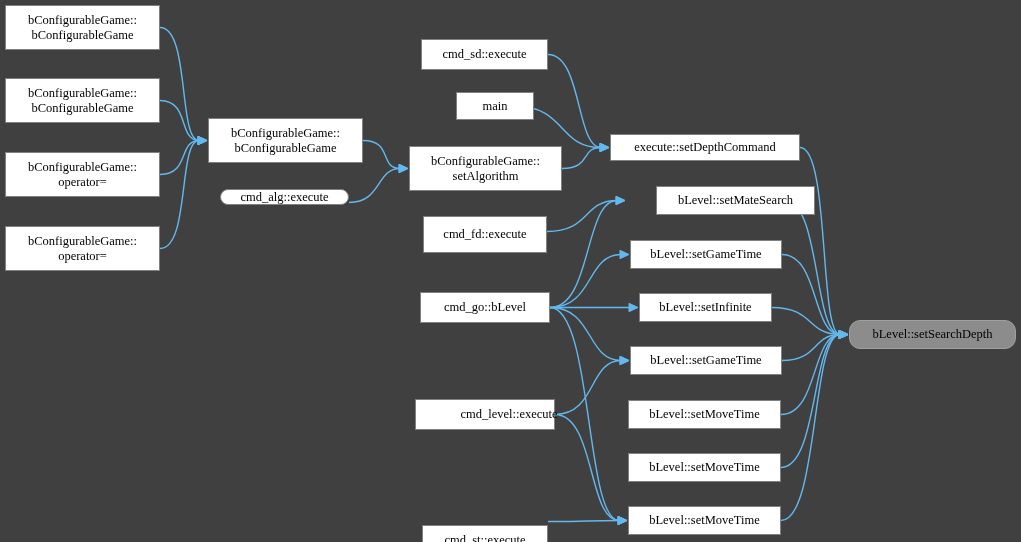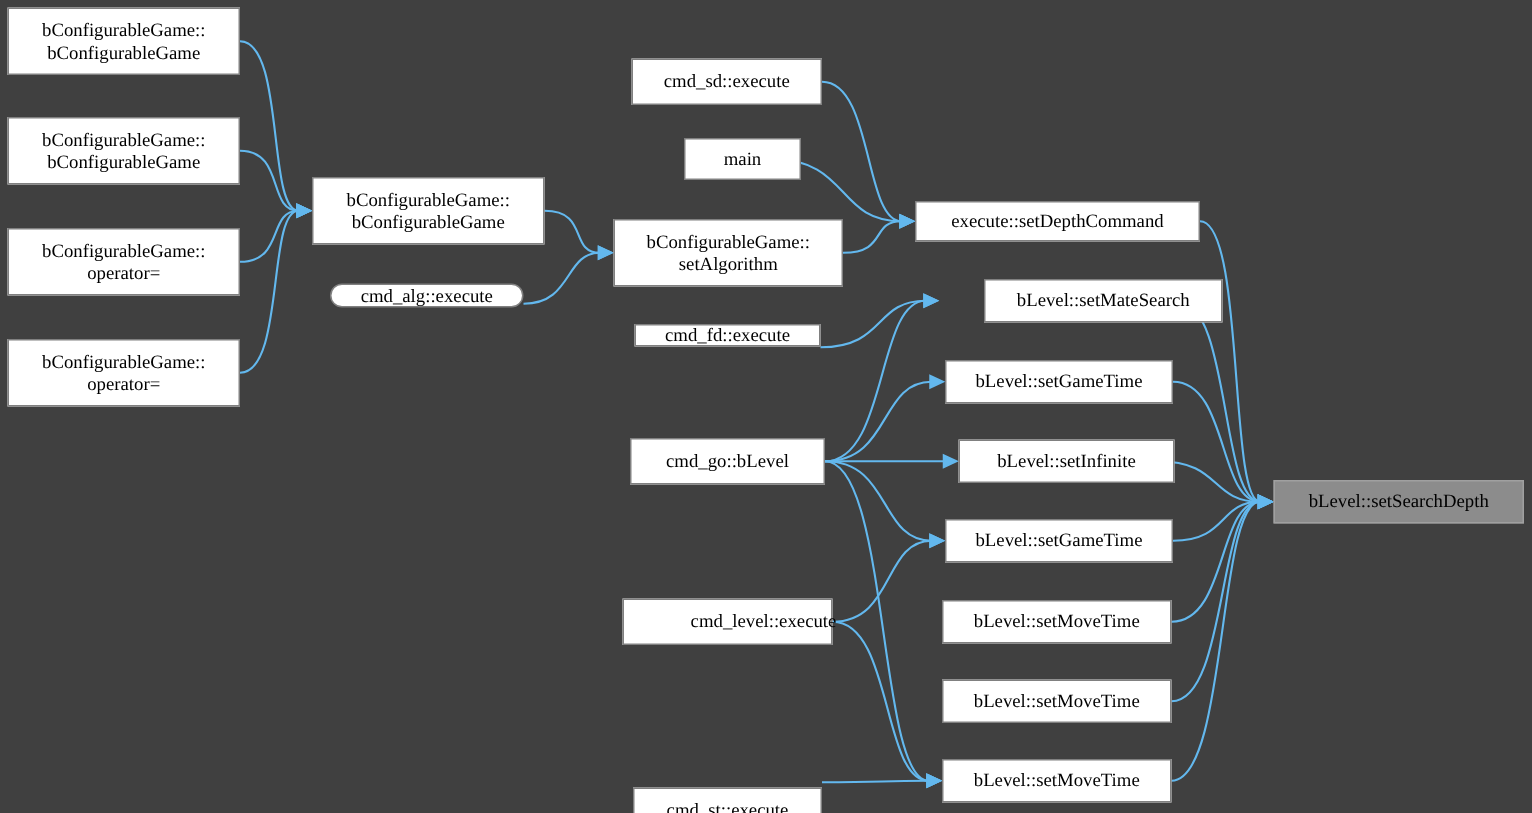--- a/index.html
+++ b/index.html
@@ -121,27 +121,27 @@
 operator=</div>
       <div class="node" style="left: 5px; top: 226px; width: 155px; height: 45px;">bConfigurableGame::
 operator=</div>
       <div class="node" style="left: 208px; top: 118px; width: 155px; height: 45px;">bConfigurableGame::
 bConfigurableGame</div>
       <div class="node" style="left: 220px; top: 189px; width: 129px; height: 16px; border-radius: 12px;">cmd_alg::execute</div>
       <div class="node" style="left: 421px; top: 39px; width: 127px; height: 31px;">cmd_sd::execute</div>
       <div class="node" style="left: 456px; top: 92px; width: 78px; height: 28px;">main</div>
       <div class="node" style="left: 409px; top: 146px; width: 153px; height: 45px;">bConfigurableGame::
 setAlgorithm</div>
-      <div class="node" style="left: 423px; top: 216px; width: 124px; height: 15px;">cmd_fd::execute</div>
+      <div class="node" style="left: 423px; top: 216px; width: 124px; height: 37px;">cmd_fd::execute</div>
       <div class="node" style="left: 420px; top: 292px; width: 130px; height: 31px;">cmd_go::bLevel</div>
       <div class="node" style="left: 415px; top: 399px; width: 140px; height: 31px; padding-left: 48px;">cmd_level::execute</div>
       <div class="node" style="left: 422px; top: 525px; width: 126px; height: 31px;">cmd_st::execute</div>
       <div class="node" style="left: 610px; top: 134px; width: 190px; height: 27px;">execute::setDepthCommand</div>
       <div class="node" style="left: 626px; top: 186px; width: 159px; height: 29px; margin-left: 30px;">bLevel::setMateSearch</div>
       <div class="node" style="left: 630px; top: 240px; width: 152px; height: 29px;">bLevel::setGameTime</div>
-      <div class="node" style="left: 639px; top: 293px; width: 144px; height: 29px;">bLevel::setInfinite</div>
+      <div class="node" style="left: 639px; top: 293px; width: 133px; height: 29px;">bLevel::setInfinite</div>
       <div class="node" style="left: 630px; top: 346px; width: 152px; height: 29px;">bLevel::setGameTime</div>
       <div class="node" style="left: 628px; top: 400px; width: 153px; height: 29px;">bLevel::setMoveTime</div>
       <div class="node" style="left: 628px; top: 453px; width: 153px; height: 29px;">bLevel::setMoveTime</div>
       <div class="node" style="left: 628px; top: 506px; width: 153px; height: 29px;">bLevel::setMoveTime</div>
-      <div class="node highlight" style="left: 849px; top: 320px; width: 167px; height: 29px;">bLevel::setSearchDepth</div>
+      <div class="node highlight" style="left: 849px; top: 320px; width: 167px; height: 29px; border-radius: 11px;">bLevel::setSearchDepth</div>
     </div>
 </div>
 
 </body></html>

